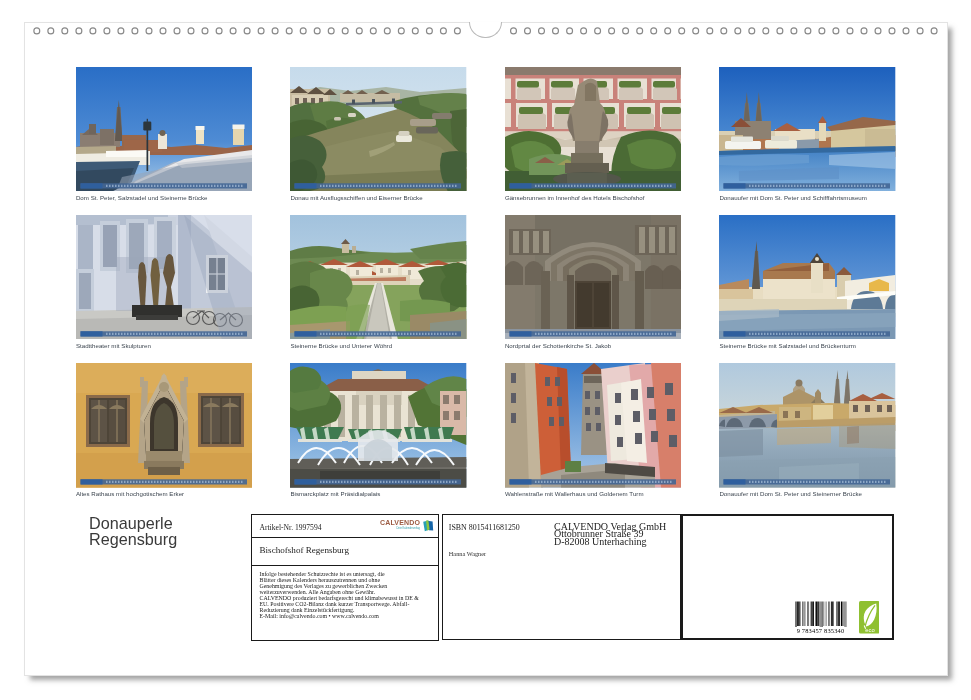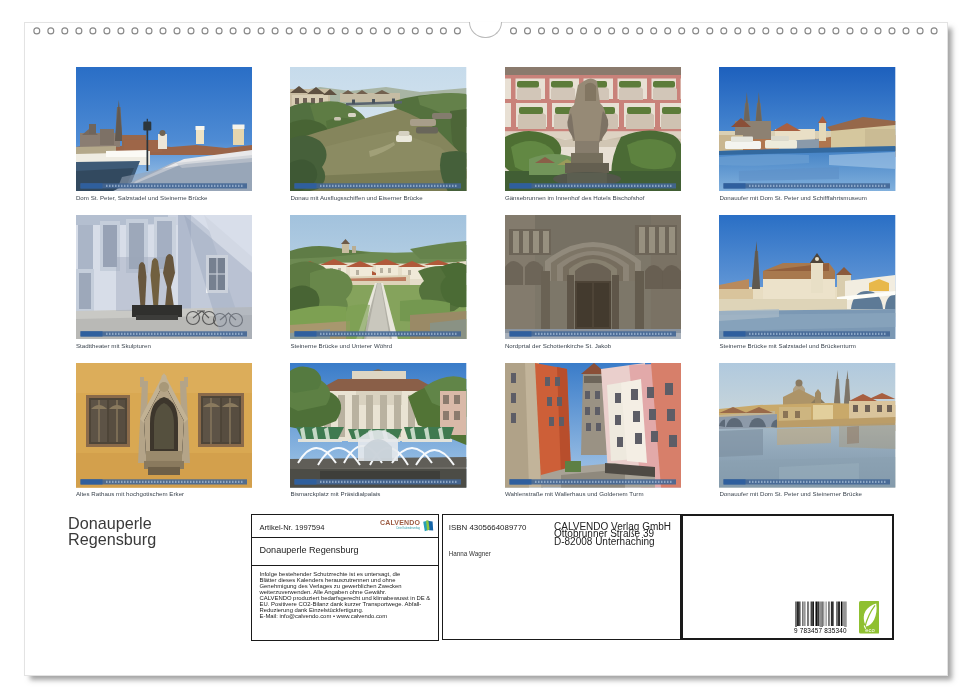--- a/index.html
+++ b/index.html
@@ -3,23 +3,23 @@
 <style>
 html,body{margin:0;padding:0;background:#fff;width:971px;height:700px;overflow:hidden}
 *{box-sizing:border-box}
 .sheet{position:absolute;left:23.7px;top:21.9px;width:924.8px;height:654.3px;background:#fff;
 border:1px solid #e3e3e3;box-shadow:5px 5px 5px -1px rgba(90,90,90,0.55);}
 .cell{position:absolute}
 .cell svg{display:block}
 .cap{font-family:"Liberation Sans",sans-serif;font-size:6.15px;color:#3c454f;margin-top:2.6px;letter-spacing:0.02px}
 .notch{position:absolute;left:469.4px;top:-1px;width:32.4px;height:16.2px;background:#fff;
 border:1px solid #b9b9b9;border-top:none;border-radius:0 0 16.2px 16.2px}
-.title{position:absolute;left:68px;top:514.5px;font-family:"Liberation Sans",sans-serif;font-size:16.2px;line-height:16.1px;color:#3a3a3a}
+.title{position:absolute;left:89px;top:514.5px;font-family:"Liberation Sans",sans-serif;font-size:16.2px;line-height:16.1px;color:#3a3a3a}
 .box{position:absolute;border:1.4px solid #1a1a1a;background:#fff;font-family:"Liberation Sans",sans-serif;color:#222}
-.lbl{font-family:Liberation Sans, sans-serif}
+.lbl{font-family:Liberation Serif, serif}
 </style></head>
 <body>
 <div class="sheet"></div>
 <svg style="position:absolute;left:0;top:0" width="971" height="46">
     <circle cx="36.8" cy="30.9" r="2.95" fill="#fff" stroke="#898989" stroke-width="1.15"></circle>
     <circle cx="50.8" cy="30.9" r="2.95" fill="#fff" stroke="#898989" stroke-width="1.15"></circle>
     <circle cx="64.8" cy="30.9" r="2.95" fill="#fff" stroke="#898989" stroke-width="1.15"></circle>
     <circle cx="78.9" cy="30.9" r="2.95" fill="#fff" stroke="#898989" stroke-width="1.15"></circle>
     <circle cx="92.9" cy="30.9" r="2.95" fill="#fff" stroke="#898989" stroke-width="1.15"></circle>
     <circle cx="106.9" cy="30.9" r="2.95" fill="#fff" stroke="#898989" stroke-width="1.15"></circle>
@@ -751,25 +751,25 @@
 <div class="lbl" style="position:absolute;left:259.5px;top:523px;font-size:7.6px;color:#222">Artikel-Nr. 1997594</div>
 <div style="position:absolute;left:378px;top:519px;width:56px;height:14px">
 <div style="position:absolute;right:14px;top:0;font-family:'Liberation Sans',sans-serif;font-weight:bold;font-size:7.0px;letter-spacing:0.15px;color:#9c5b42">CALVENDO</div>
 <div style="position:absolute;right:14px;top:7.8px;font-family:'Liberation Sans',sans-serif;font-size:2.6px;color:#2a9aa8">Dein Kalenderverlag</div>
 <svg style="position:absolute;right:0;top:1.2px" width="12" height="11.5" viewBox="0 0 12 11.5">
 <path d="M1.2 1.8 L6.4 0.4 L7.6 9.6 L2.8 11.2 Z" fill="#28a0b4"></path>
 <path d="M5.2 0.8 L10.6 1.6 L11.2 10.4 L6.8 10.2 Z" fill="#1565a8"></path>
 <path d="M4.0 0.6 L6.4 0.4 L7.6 9.6 L5.2 10.6 Z" fill="#8cc63f"></path>
 </svg>
 </div>
-<div class="lbl" style="position:absolute;left:259.5px;top:545px;font-size:9.1px;color:#222">Donauperle Regensburg</div>
+<div class="lbl" style="position:absolute;left:259.5px;top:545px;font-size:9.1px;color:#222">Bischofshof Regensburg</div>
 <div class="lbl" style="position:absolute;left:259.5px;top:572px;width:177px;font-size:5.9px;line-height:5.95px;color:#222">Infolge bestehender Schutzrechte ist es untersagt, die<br>Blätter dieses Kalenders herauszutrennen und ohne<br>Genehmigung des Verlages zu gewerblichen Zwecken<br>weiterzuverwenden. Alle Angaben ohne Gewähr.<br>CALVENDO produziert bedarfsgerecht und klimabewusst in DE &amp;<br>EU. Positivere CO2-Bilanz dank kurzer Transportwege. Abfall-<br>Reduzierung dank Einzelstückfertigung.<br>E-Mail: info@calvendo.com • www.calvendo.com</div>
 
 <div class="box" style="left:441.5px;top:514.2px;width:239.6px;height:125.5px"></div>
-<div class="lbl" style="position:absolute;left:448.8px;top:522.5px;font-size:7.9px;color:#222">ISBN 4305664089770</div>
+<div class="lbl" style="position:absolute;left:448.8px;top:522.5px;font-size:7.9px;color:#222">ISBN 8015411681250</div>
 <div class="lbl" style="position:absolute;left:554px;top:522.5px;font-size:10px;line-height:7.7px;color:#222">CALVENDO Verlag GmbH<br>Ottobrunner Straße 39<br>D-82008 Unterhaching</div>
 <div class="lbl" style="position:absolute;left:448.8px;top:549.5px;font-size:6.3px;color:#333">Hanna Wagner</div>
 
 <div class="box" style="left:681.1px;top:514.2px;width:212.6px;height:125.5px;border-width:2px"></div>
 <svg style="position:absolute;left:0;top:0;width:971px;height:700px;pointer-events:none">
     <rect x="795.00" y="601.5" width="0.54" height="26.7" fill="#000"></rect>
     <rect x="796.08" y="601.5" width="0.54" height="26.7" fill="#000"></rect>
     <rect x="797.16" y="601.5" width="1.62" height="24.5" fill="#000"></rect>
     <rect x="799.32" y="601.5" width="1.08" height="24.5" fill="#000"></rect>
     <rect x="802.02" y="601.5" width="0.54" height="24.5" fill="#000"></rect>

